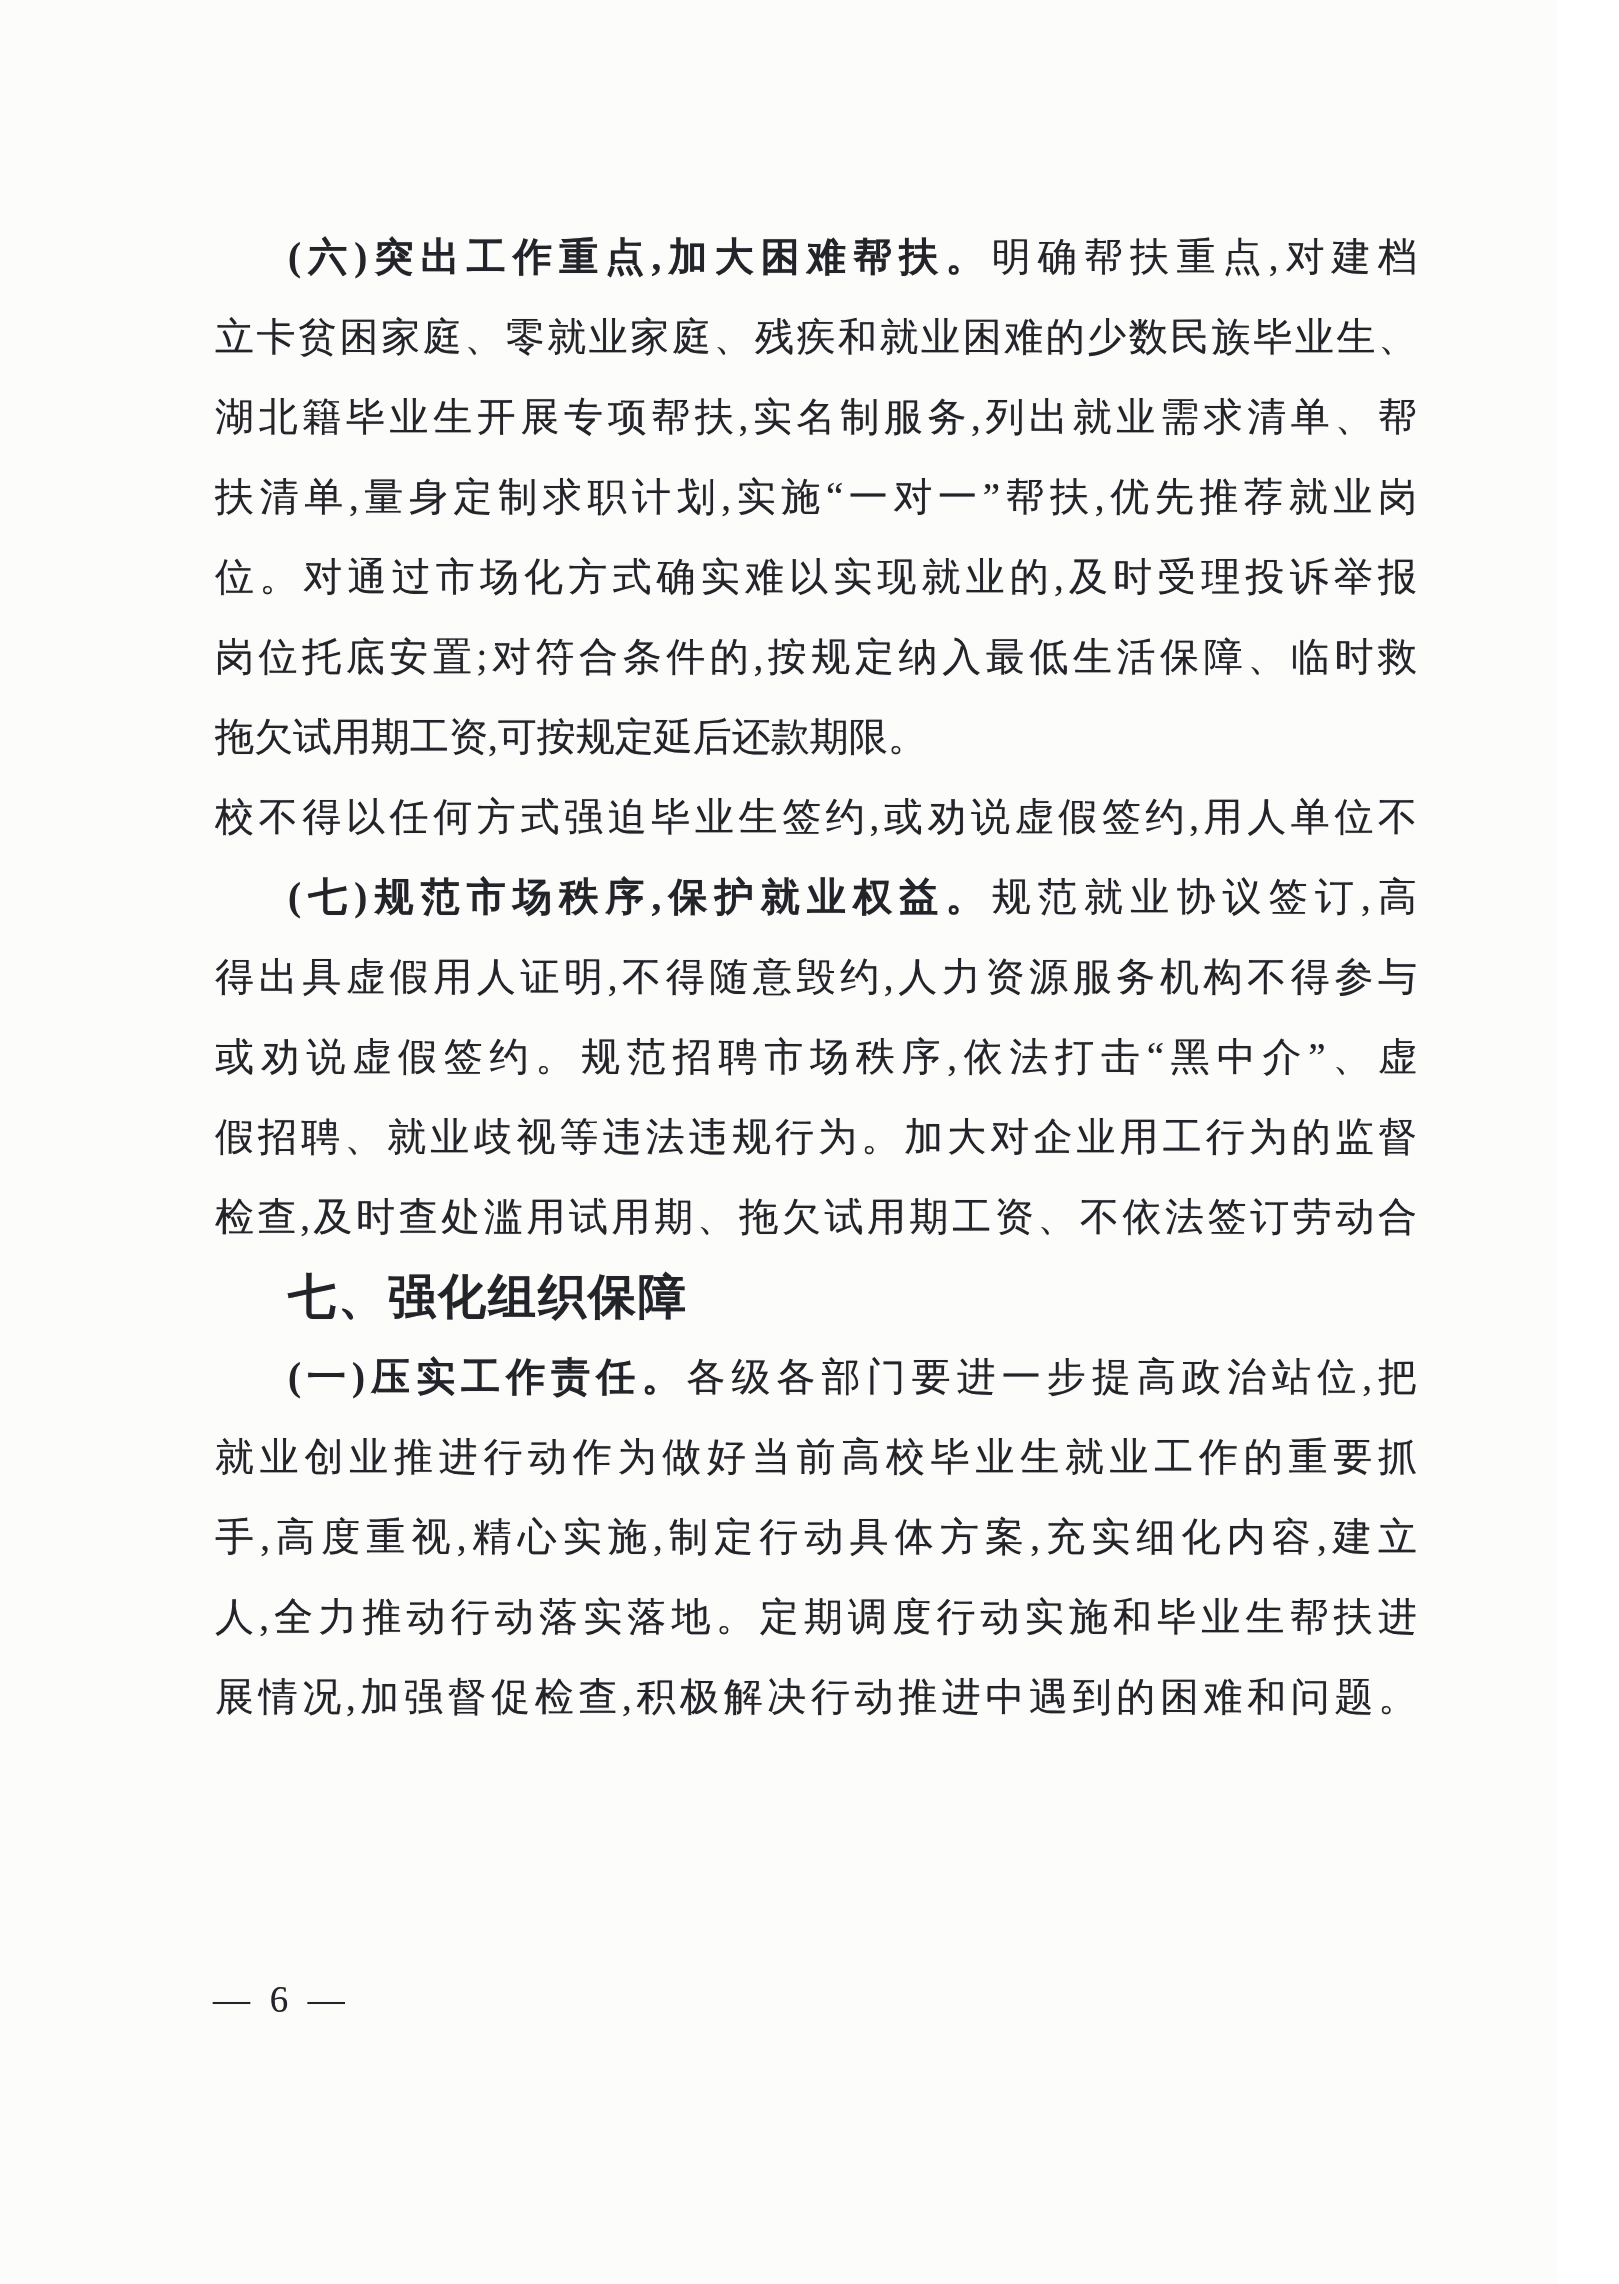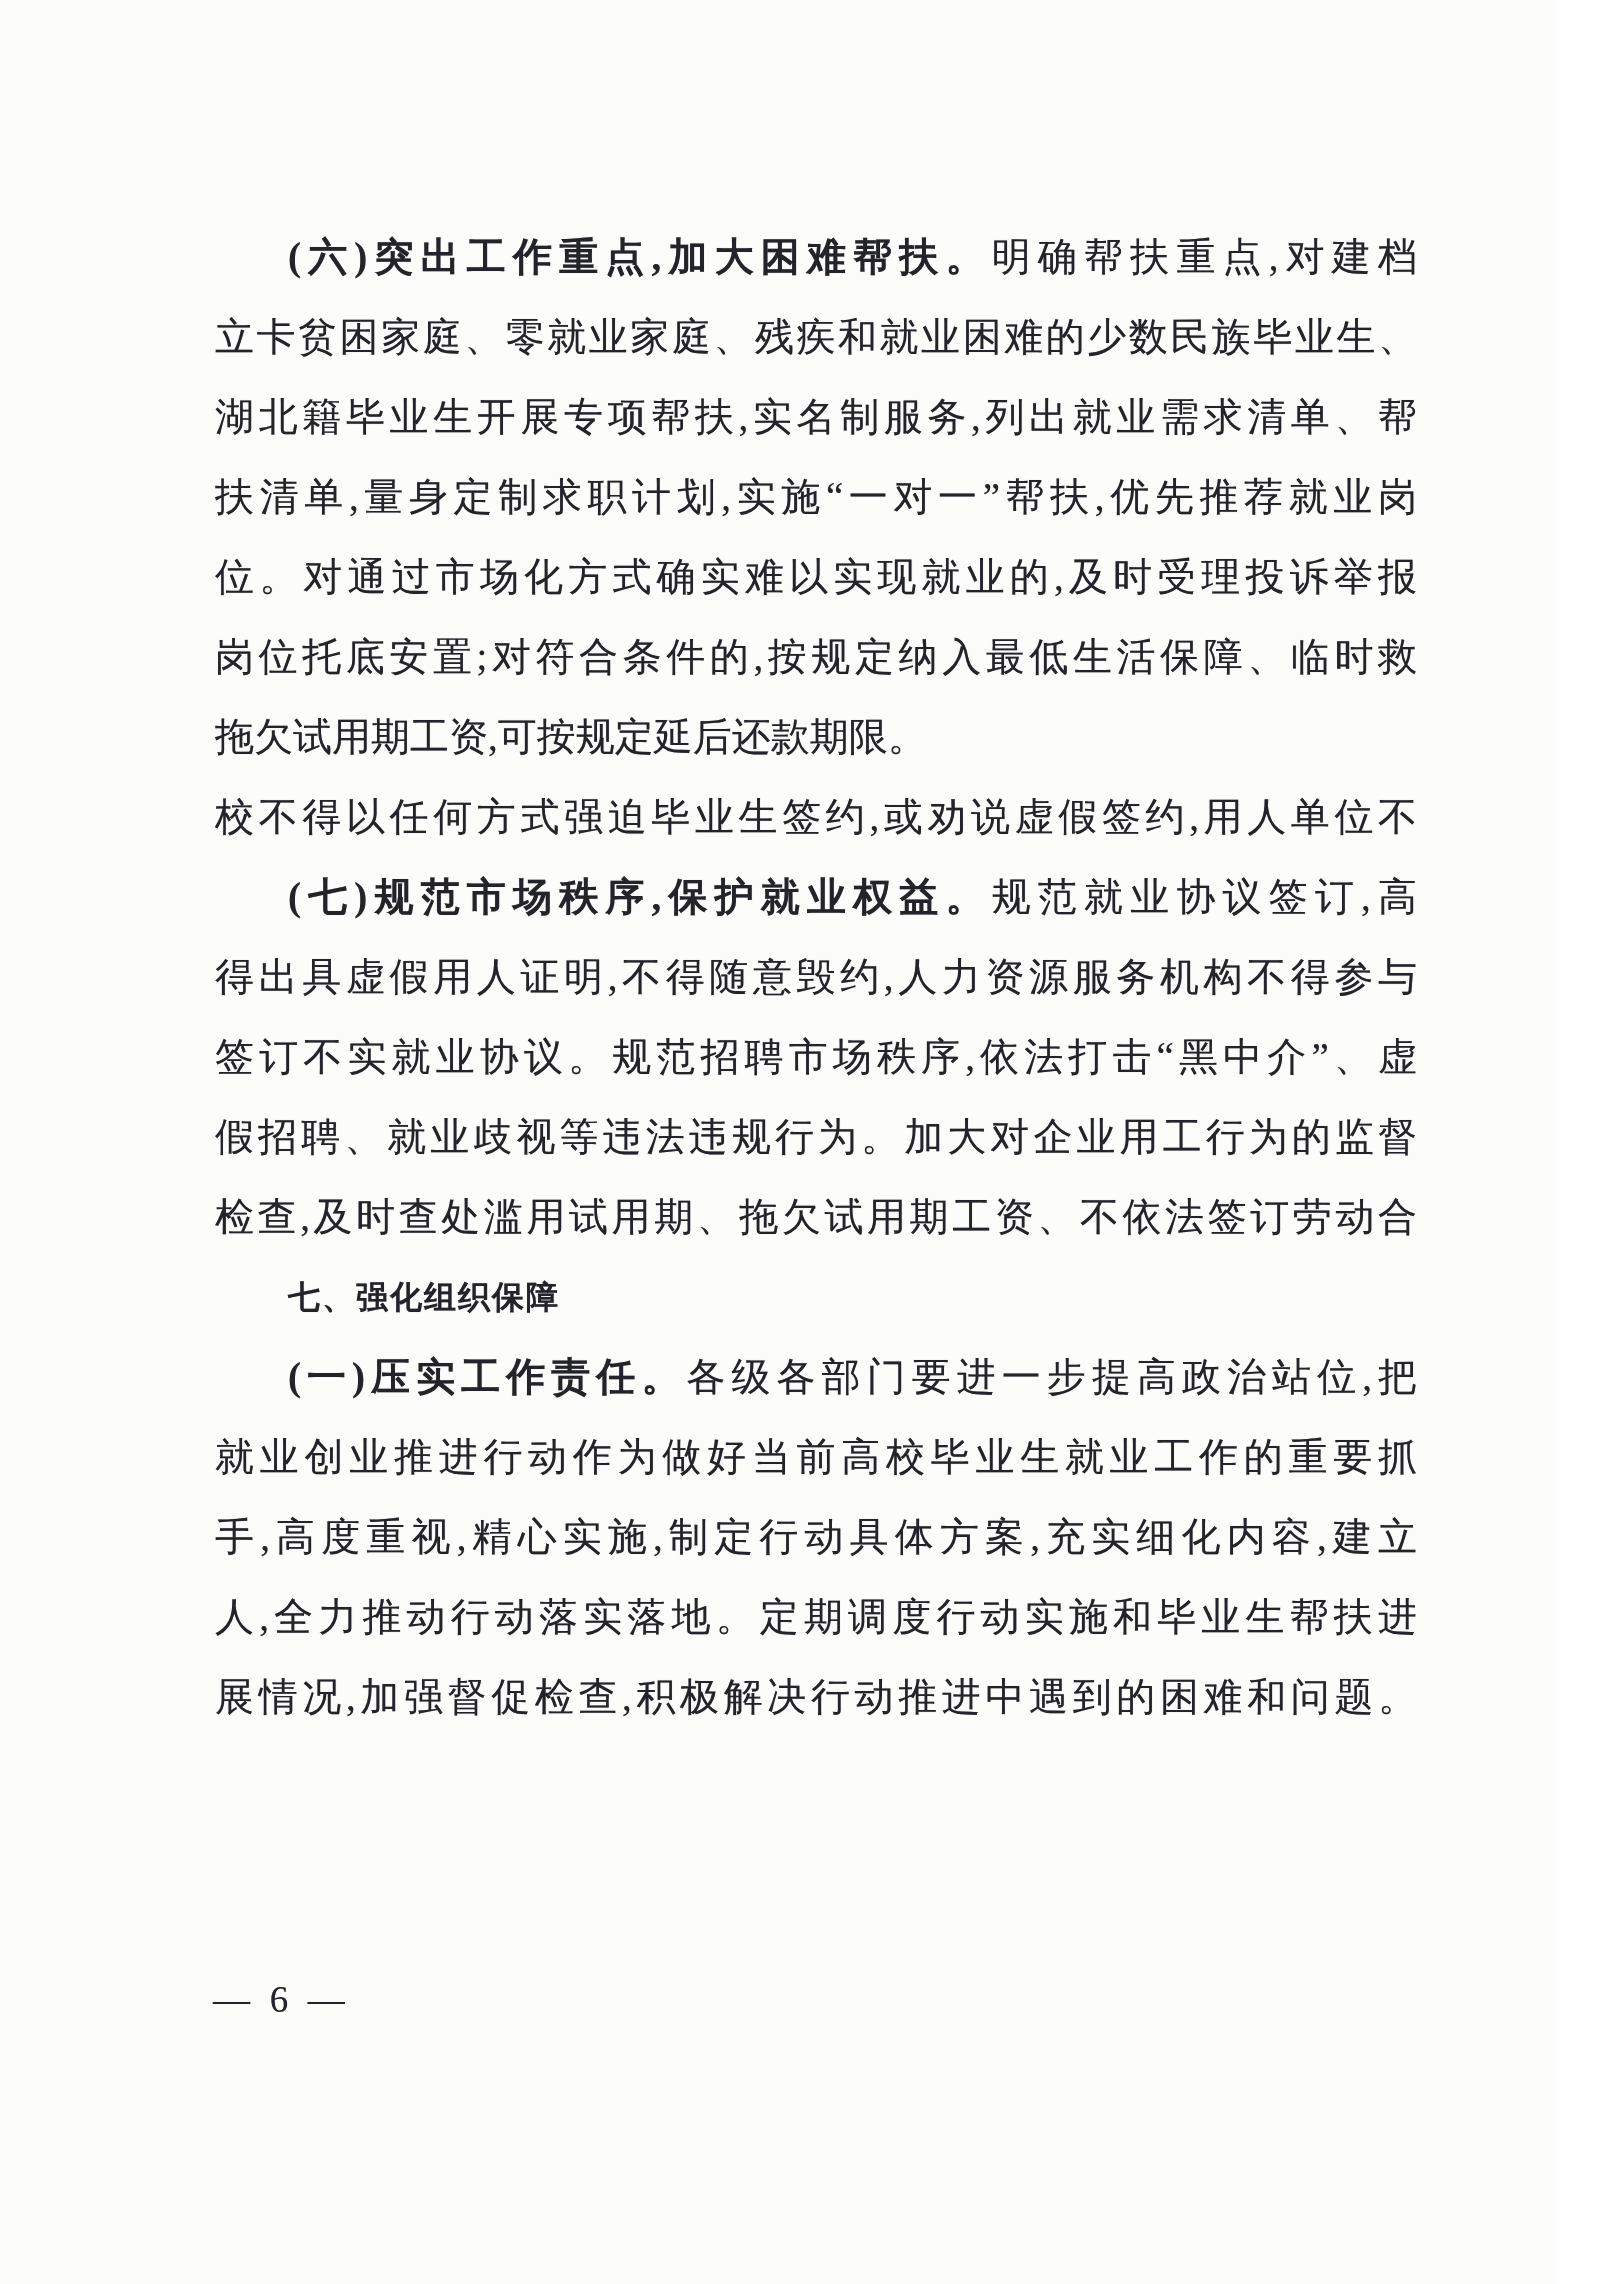--- a/index.html
+++ b/index.html
@@ -37,21 +37,21 @@
   }
   .line.indent {
     padding-left: 73px;
   }
   .line .lead {
     font-weight: 700;
   }
   .line.heading {
     font-family: "Liberation Sans", "DejaVu Sans", sans-serif;
     font-weight: 700;
-    font-size: 32px;
+    font-size: 48px;
     letter-spacing: 2px;
   }
   .page-number {
     position: absolute;
     left: 213px;
     top: 1964px;
     height: 72px;
     line-height: 72px;
     font-size: 37px;
     letter-spacing: 5.2px;
@@ -66,21 +66,21 @@
       <div class="line fill indent"><b class="lead">(六)突出工作重点,加大困难帮扶。</b><span>明确帮扶重点,对建档</span></div>
       <div class="line fill"><span>立卡贫困家庭、零就业家庭、残疾和就业困难的少数民族毕业生、</span></div>
       <div class="line fill"><span>湖北籍毕业生开展专项帮扶,实名制服务,列出就业需求清单、帮</span></div>
       <div class="line fill"><span>扶清单,量身定制求职计划,实施“一对一”帮扶,优先推荐就业岗</span></div>
       <div class="line fill"><span>位。对通过市场化方式确实难以实现就业的,及时受理投诉举报</span></div>
       <div class="line fill"><span>岗位托底安置;对符合条件的,按规定纳入最低生活保障、临时救</span></div>
       <div class="line nofill"><span>拖欠试用期工资,可按规定延后还款期限。</span></div>
       <div class="line fill"><span>校不得以任何方式强迫毕业生签约,或劝说虚假签约,用人单位不</span></div>
       <div class="line fill indent"><b class="lead">(七)规范市场秩序,保护就业权益。</b><span>规范就业协议签订,高</span></div>
       <div class="line fill"><span>得出具虚假用人证明,不得随意毁约,人力资源服务机构不得参与</span></div>
-      <div class="line fill"><span>签订不实就业协议。规范招聘市场秩序,依法打击“黑中介”、虚</span></div>
+      <div class="line fill"><span>或劝说虚假签约。规范招聘市场秩序,依法打击“黑中介”、虚</span></div>
       <div class="line fill"><span>假招聘、就业歧视等违法违规行为。加大对企业用工行为的监督</span></div>
       <div class="line fill"><span>检查,及时查处滥用试用期、拖欠试用期工资、不依法签订劳动合</span></div>
       <div class="line nofill indent heading"><b class="lead">七、强化组织保障</b></div>
       <div class="line fill indent"><b class="lead">(一)压实工作责任。</b><span>各级各部门要进一步提高政治站位,把</span></div>
       <div class="line fill"><span>就业创业推进行动作为做好当前高校毕业生就业工作的重要抓</span></div>
       <div class="line fill"><span>手,高度重视,精心实施,制定行动具体方案,充实细化内容,建立</span></div>
       <div class="line fill"><span>人,全力推动行动落实落地。定期调度行动实施和毕业生帮扶进</span></div>
       <div class="line fill"><span>展情况,加强督促检查,积极解决行动推进中遇到的困难和问题。</span></div>
     </div>
   <div class="page-number">— 6 —</div>

